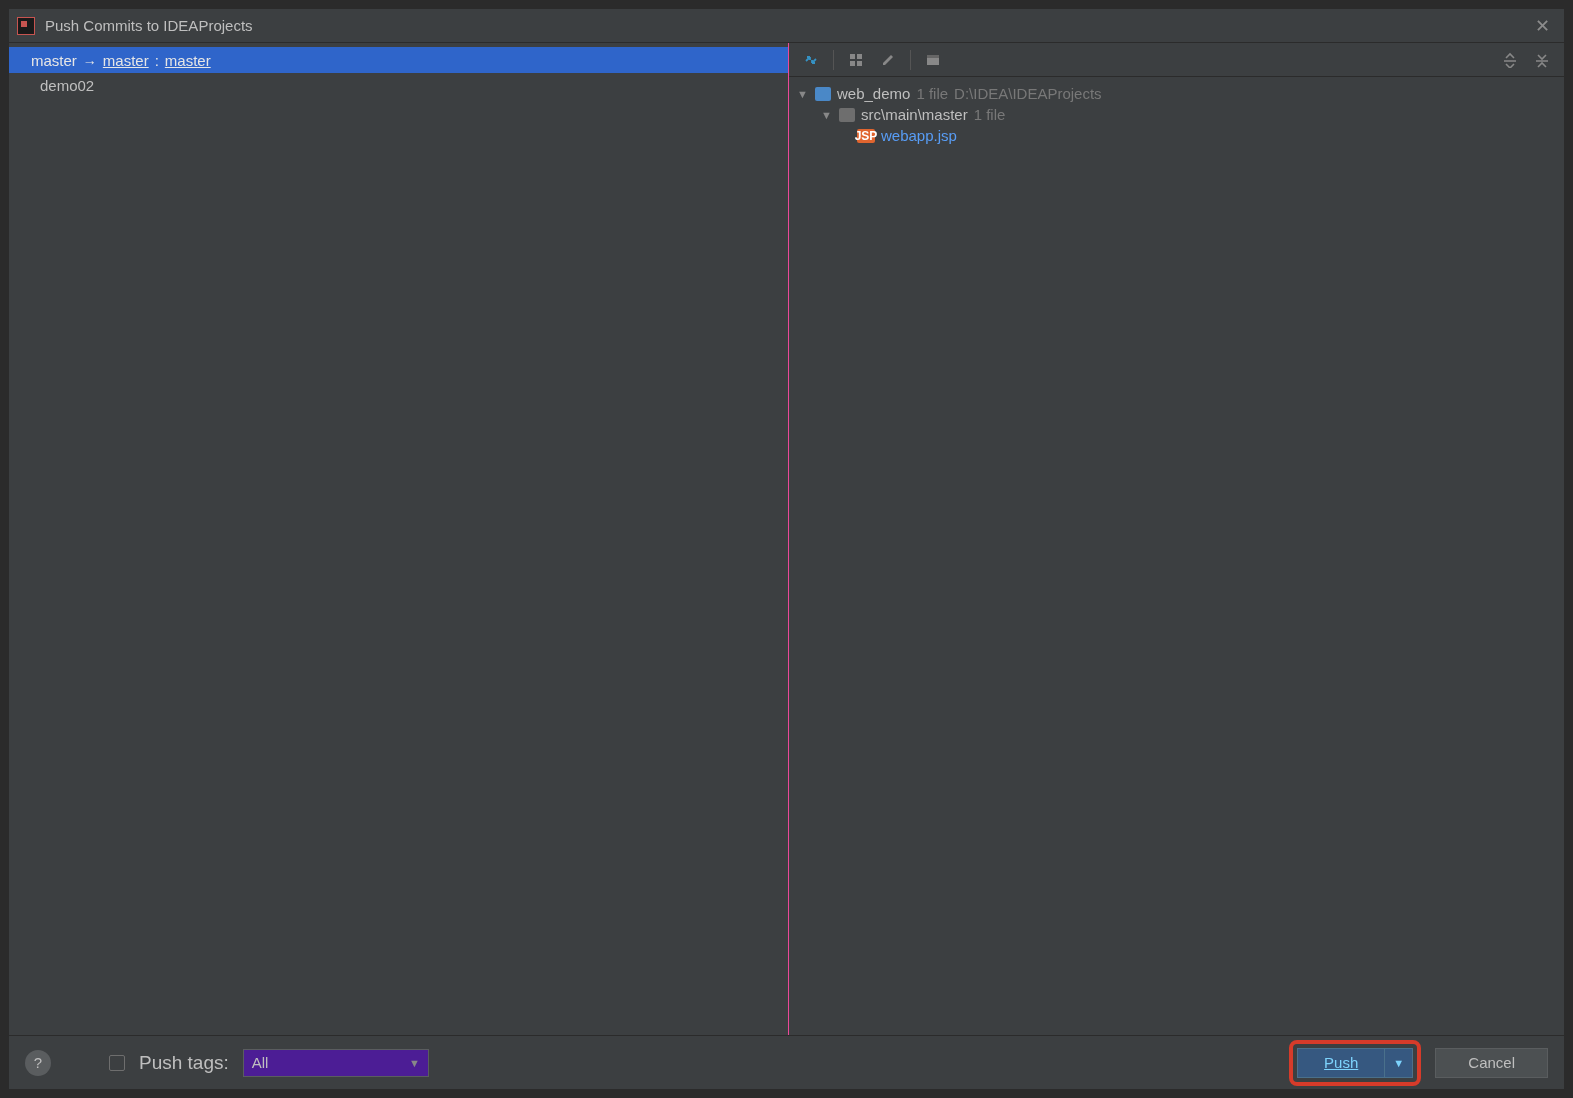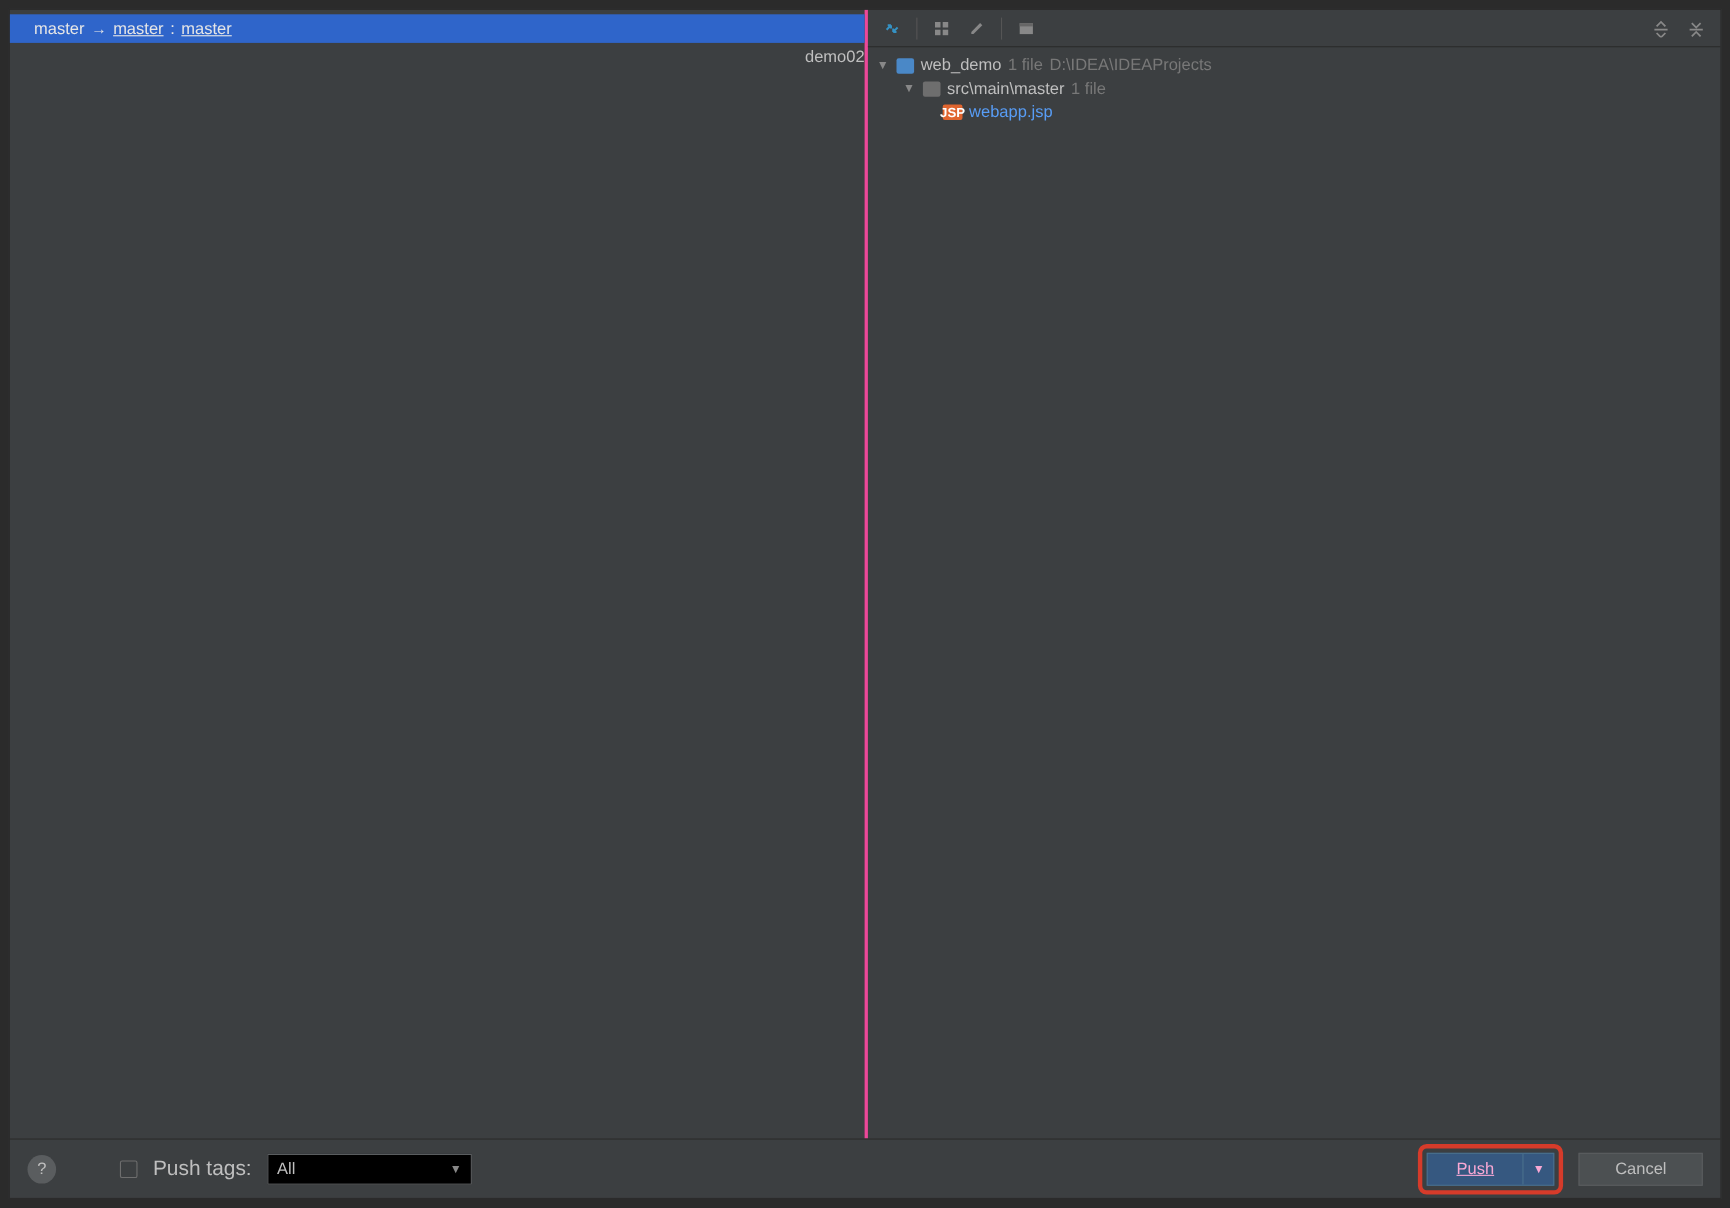--- a/index.html
+++ b/index.html
@@ -20,21 +20,21 @@
   width:18px; height:18px; margin-right:10px;
   background:#1a1a1a; border:1px solid #c75450; position:relative;
 }
 .app-icon::after{ content:""; position:absolute; left:3px; top:3px; width:6px; height:6px; background:#c75450; }
 .titlebar .title{ color:#bfbfbf; font-size:15px; flex:1; }
 .close-x{ color:#8c8c8c; font-size:18px; padding:2px 6px; cursor:pointer; }
 
 
 .body{ flex:1; display:flex; }
 .left-pane{
-  width:780px; border-right:3px solid #ec4899; padding-top:4px;text-align:right;
+  width:780px; border-right:1px solid #ec4899; padding-top:4px;
 }
 .branch-row{
   height:26px; background:#2f65ca; display:flex; align-items:center;
   padding-left:22px; color:#e6e6e6; font-size:15px; gap:6px;
 }
 .branch-row .arrow{ font-size:14px; }
 .branch-row .ul{ text-decoration:underline; }
 .commit-row{
   padding:4px 0 0 31px; color:#bfbfbf; font-size:15px;
 }
@@ -66,50 +66,55 @@
   height:54px; border-top:1px solid #2b2b2b; display:flex; align-items:center;
   padding:0 16px; gap:14px;
 }
 .help{
   width:26px; height:26px; border-radius:50%; background:#5a5d5f;
   color:#bfbfbf; display:flex; align-items:center; justify-content:center; font-size:15px;
 }
 .chk{ width:16px; height:16px; border:1px solid #6e6e6e; border-radius:2px; }
 .footer label{ color:#bfbfbf; font-size:19px; }
 .select{
-  width:186px; height:28px; border:1px solid #5a5d5f; background:#000000;
+  width:186px; height:28px; border:1px solid #5a5d5f; background:#4c1d95;
   color:#bfbfbf; padding:0 8px; display:flex; align-items:center; justify-content:space-between;
   font-size:15px;
 }
 .select .caret{ color:#888; font-size:11px; }
 .footer .spacer{ flex:1; }
 
 .push-wrap{
   border:4px solid #d63b2a; border-radius:8px; padding:4px;
 }
 .btn{
   height:30px; background:#4c5052; color:#bfbfbf; border:1px solid #5a5d5f;
   display:flex; align-items:center; justify-content:center; font-size:15px; padding:0 32px;
   cursor:pointer;
 }
 .btn.primary{
-  background:#365880; border:1px solid #4a708b; color:#f9a8d4;
+  background:#365880; border:1px solid #4a708b; color:#7dd3fc;
 }
 .btn.split{ padding:0; overflow:hidden; }
 .btn.split .lbl{ padding:0 26px; text-decoration:underline; }
 .btn.split .drop{
   width:28px; height:100%; border-left:1px solid #4a708b;
   display:flex; align-items:center; justify-content:center; font-size:11px;
 }
 </style>
 </head>
 <body>
 
 <div class="dialog">
 
+  <div class="titlebar">
+    <div class="app-icon"></div>
+    <div class="title">Push Commits to IDEAProjects</div>
+    <div class="close-x">✕</div>
+  </div>
 
   <div class="body">
 
     <div class="left-pane">
       <div class="branch-row">
         <span>master</span>
         <span class="arrow">→</span>
         <span class="ul">master</span>
         <span>:</span>
         <span class="ul">master</span>

